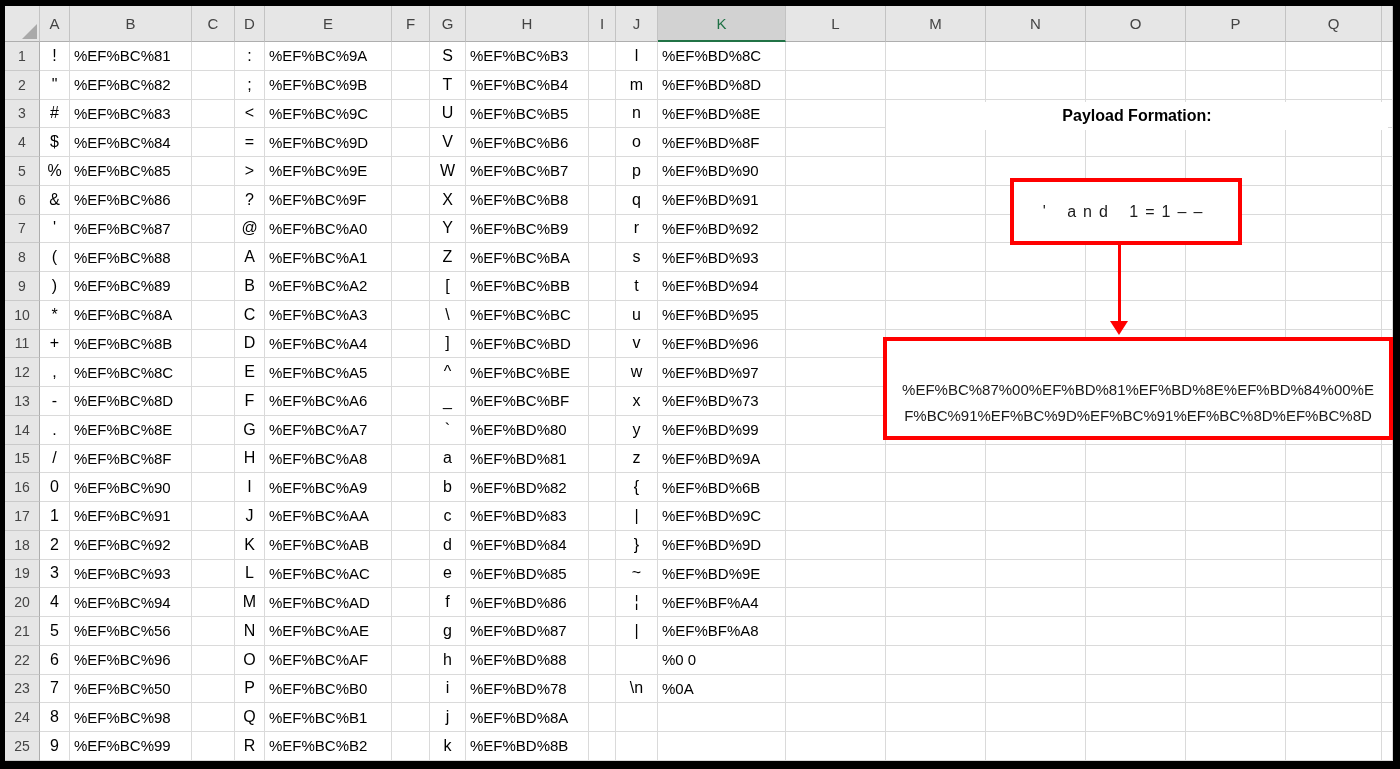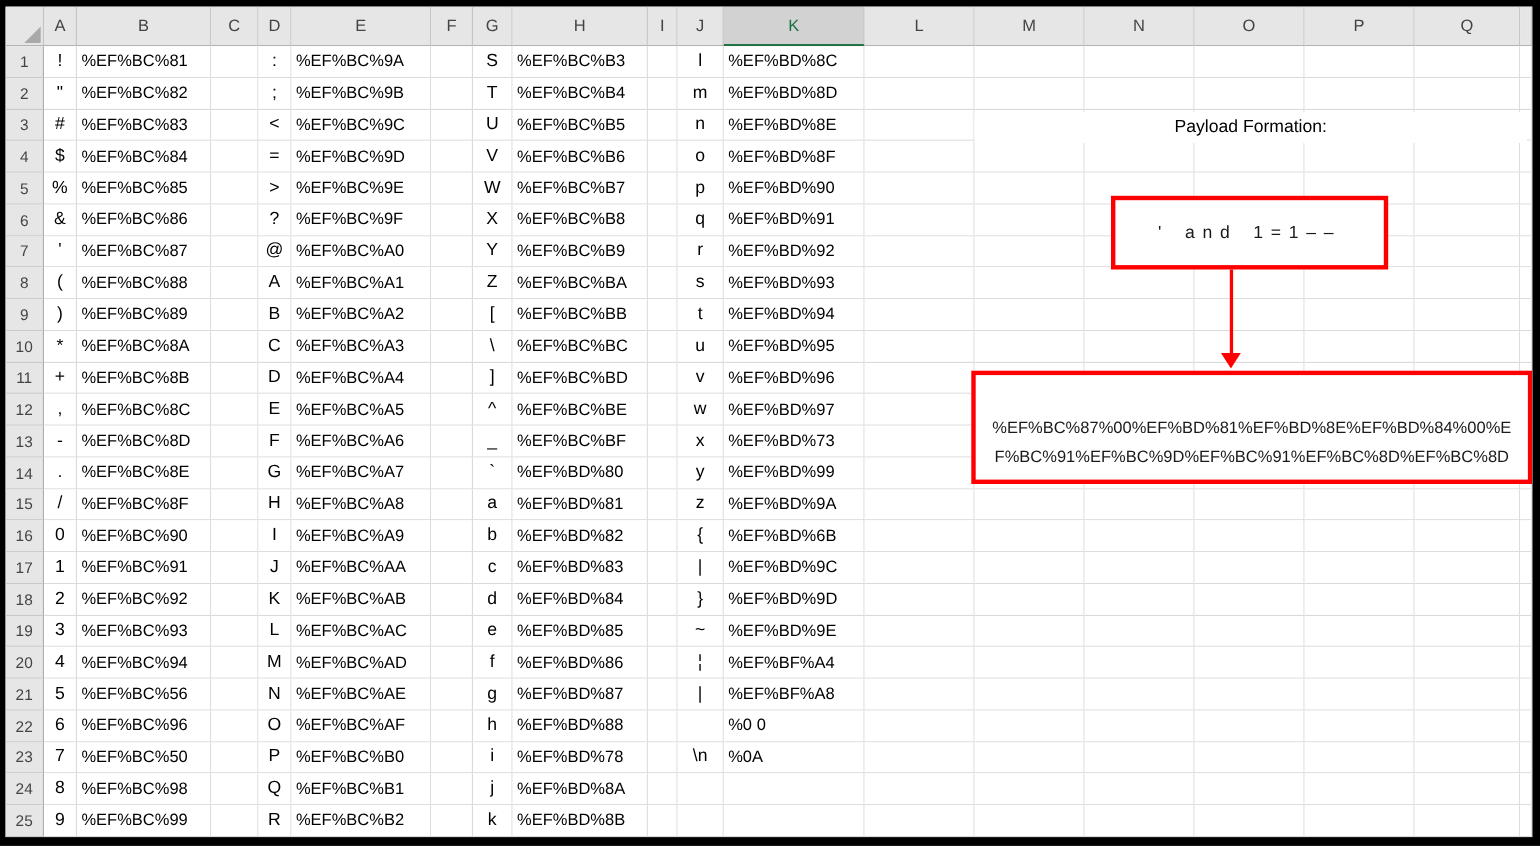--- a/index.html
+++ b/index.html
@@ -28,24 +28,24 @@
     background:#fff;color:#000;display:flex;align-items:center;box-sizing:border-box;
     border-right:1px solid #dadada;border-bottom:1px solid #dadada;
     font-size:15px;white-space:nowrap;overflow:visible;z-index:1;
   }
   .cell.char{justify-content:center;font-size:16px;}
   .cell.code{padding-left:4px;}
   
   .anno-title{
     position:absolute;left:881px;top:96px;width:502px;height:28px;background:#fff;z-index:5;
     display:flex;align-items:center;justify-content:center;
-    font-weight:normal;font-size:16px;color:#000;
+    font-weight:bold;font-size:16px;color:#000;
   }
   .box1{
-    position:absolute;left:1005px;top:172px;width:252px;height:67px;z-index:5;
+    position:absolute;left:1005px;top:172px;width:232px;height:67px;z-index:5;
     background:#fff;border:4px solid #ff0000;box-sizing:border-box;
     display:flex;align-items:center;justify-content:center;
     font-size:16px;color:#1a1a1a;letter-spacing:7px;word-spacing:3px;
   }
   .arrow-line{position:absolute;left:1113px;top:239px;width:3px;height:77px;background:#ff0000;z-index:6;}
   .arrow-head{
     position:absolute;left:1105px;top:315px;width:0;height:0;z-index:6;
     border-left:9px solid transparent;border-right:9px solid transparent;border-top:14px solid #ff0000;
   }
   .box2{

